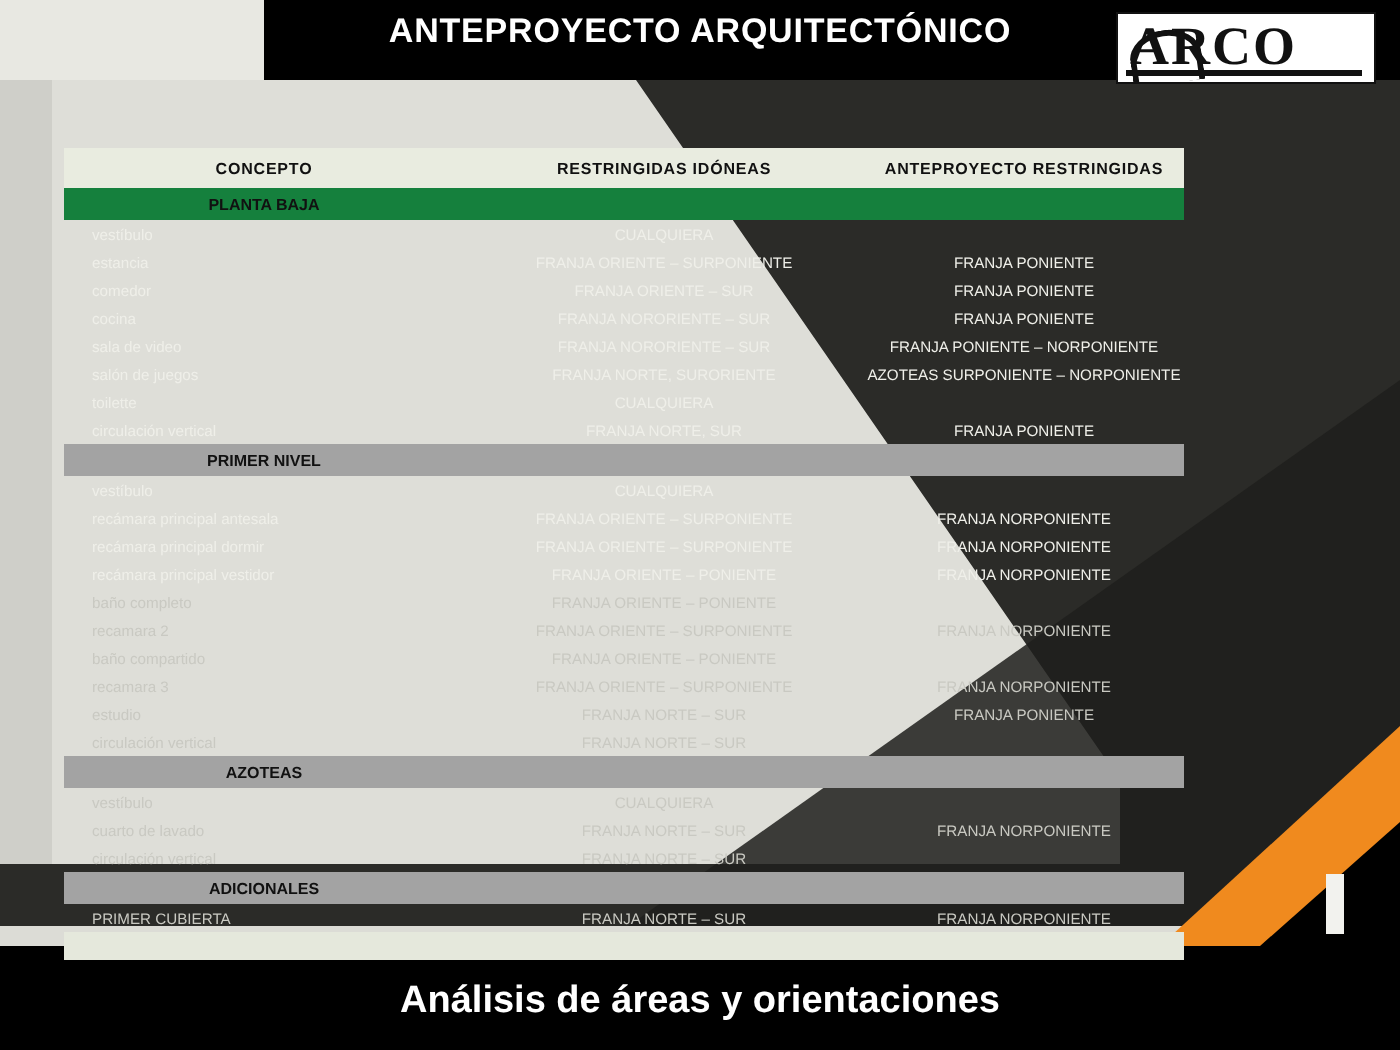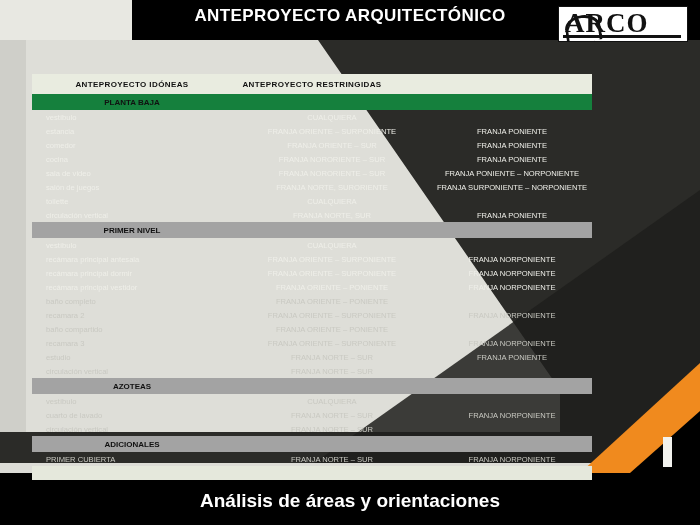--- a/index.html
+++ b/index.html
@@ -101,21 +101,22 @@
   <div class="title-top">ANTEPROYECTO ARQUITECTÓNICO</div>
 
   <div class="logo">
     <div class="logo-arc"></div>
     <div class="logo-text">ARCO</div>
     <div class="logo-underline"></div>
   </div>
 
   <div class="table" id="table-root">
       <div class="row head-row">
-        <div class="c-idoneas">ANTEPROYECTO IDÓNEAS</div>
+        <div class="c-concept">CONCEPTO</div>
+        <div class="c-idoneas">RESTRINGIDAS IDÓNEAS</div>
         <div class="c-restringidas">ANTEPROYECTO RESTRINGIDAS</div>
       </div>
       <div class="row sec-row">
         <div class="c-concept">PLANTA BAJA</div>
         <div class="c-idoneas"></div>
         <div class="c-restringidas"></div>
       </div>
       <div class="row">
         <div class="c-concept">vestíbulo</div>
         <div class="c-idoneas">CUALQUIERA</div>
@@ -137,21 +138,21 @@
         <div class="c-restringidas">FRANJA PONIENTE</div>
       </div>
       <div class="row">
         <div class="c-concept">sala de video</div>
         <div class="c-idoneas">FRANJA NORORIENTE – SUR</div>
         <div class="c-restringidas">FRANJA PONIENTE – NORPONIENTE</div>
       </div>
       <div class="row">
         <div class="c-concept">salón de juegos</div>
         <div class="c-idoneas">FRANJA NORTE, SURORIENTE</div>
-        <div class="c-restringidas">FRANJA SURPONIENTE – NORPONIENTE</div>
+        <div class="c-restringidas">AZOTEAS SURPONIENTE – NORPONIENTE</div>
       </div>
       <div class="row">
         <div class="c-concept">toilette</div>
         <div class="c-idoneas">CUALQUIERA</div>
         <div class="c-restringidas"></div>
       </div>
       <div class="row">
         <div class="c-concept">circulación vertical</div>
         <div class="c-idoneas">FRANJA NORTE, SUR</div>
         <div class="c-restringidas">FRANJA PONIENTE</div>

